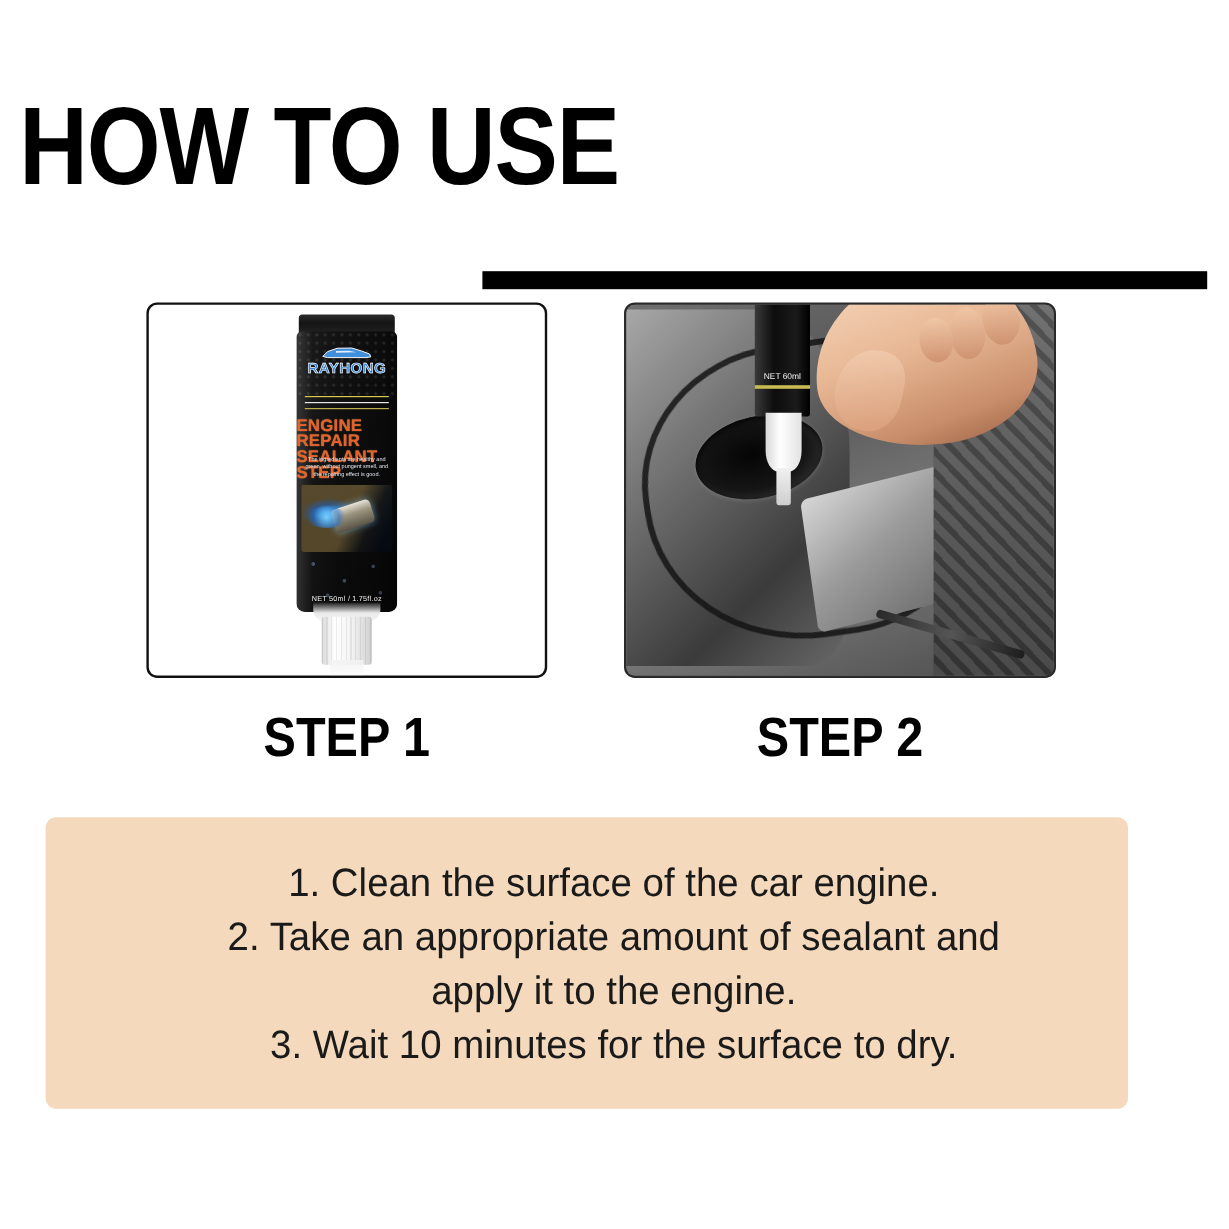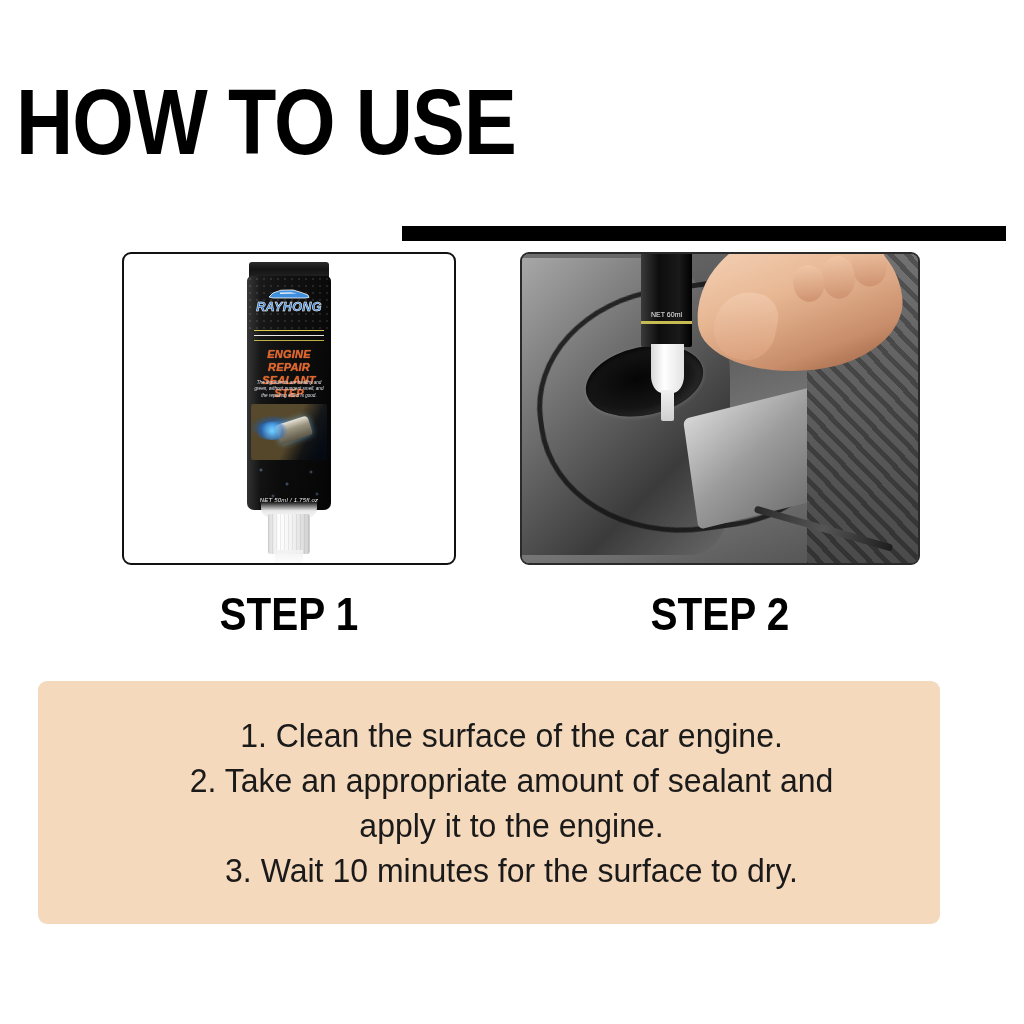--- a/index.html
+++ b/index.html
@@ -26,21 +26,21 @@
     white-space:nowrap;
   }
   #title-rule {
     position:absolute; left:402px; top:148px;
     width:604px; height:15px; background:#000000;
   }
 
   
   .step-col { position:absolute; top:252px; }
   #step1-col { left:122px; width:334px; }
-  #step2-col { left:520px; width:400px; }
+  #step2-col { left:520px; width:360px; }
 
   .frame {
     position:relative; width:100%; height:313px;
     border-radius:9px; overflow:hidden;
   }
   #step1-frame {
     background:#ffffff;
     border:2px solid #111111;
   }
   #step2-frame {
@@ -57,21 +57,21 @@
     line-height:46px;
     letter-spacing:0px;
     color:#000000;
     transform:scaleX(0.88);
   }
 
   
   #tube-wrap {
     position:absolute; left:50%; top:8px;
     transform:translateX(-50%);
-    width:96px; height:300px;font-style:italic;
+    width:96px; height:300px;
   }
   #tube-crimp {
     position:absolute; left:8px; top:0; width:80px; height:16px;
     background:linear-gradient(180deg,#2c2c2c 0%,#141414 45%,#232323 100%);
     border-radius:3px 3px 1px 1px;
   }
   #tube-body {
     position:absolute; left:6px; top:14px; width:84px; height:234px;
     background:
       linear-gradient(90deg, rgba(255,255,255,0.16) 0%, rgba(255,255,255,0.03) 16%,
@@ -101,24 +101,24 @@
     letter-spacing:0.3px;
     transform:scaleX(1.05);
   }
   .divider { position:absolute; left:7px; width:70px; height:1px; }
   #div1 { top:54px; background:#d8c84e; }
   #div2 { top:59px; background:#e8e8e8; }
   #div3 { top:64px; background:#bdb04a; }
 
   #prod-name {
     position:absolute; left:0; top:72px; width:100%;
-    text-align:center;
+    text-align:left;
     font-family:"Liberation Sans Narrow","Liberation Sans", sans-serif;
     font-weight:bold;
-    font-size:11px; line-height:13px;
+    font-size:14px; line-height:13px;
     letter-spacing:0.2px;
     color:#e4622c;
     text-shadow:0 0 1px rgba(255,160,90,0.8);
   }
   #prod-desc {
     position:absolute; left:6px; top:104px; width:72px;
     text-align:center;
     font-size:4.6px; line-height:6.4px;
     color:#dfe4ea;
   }

